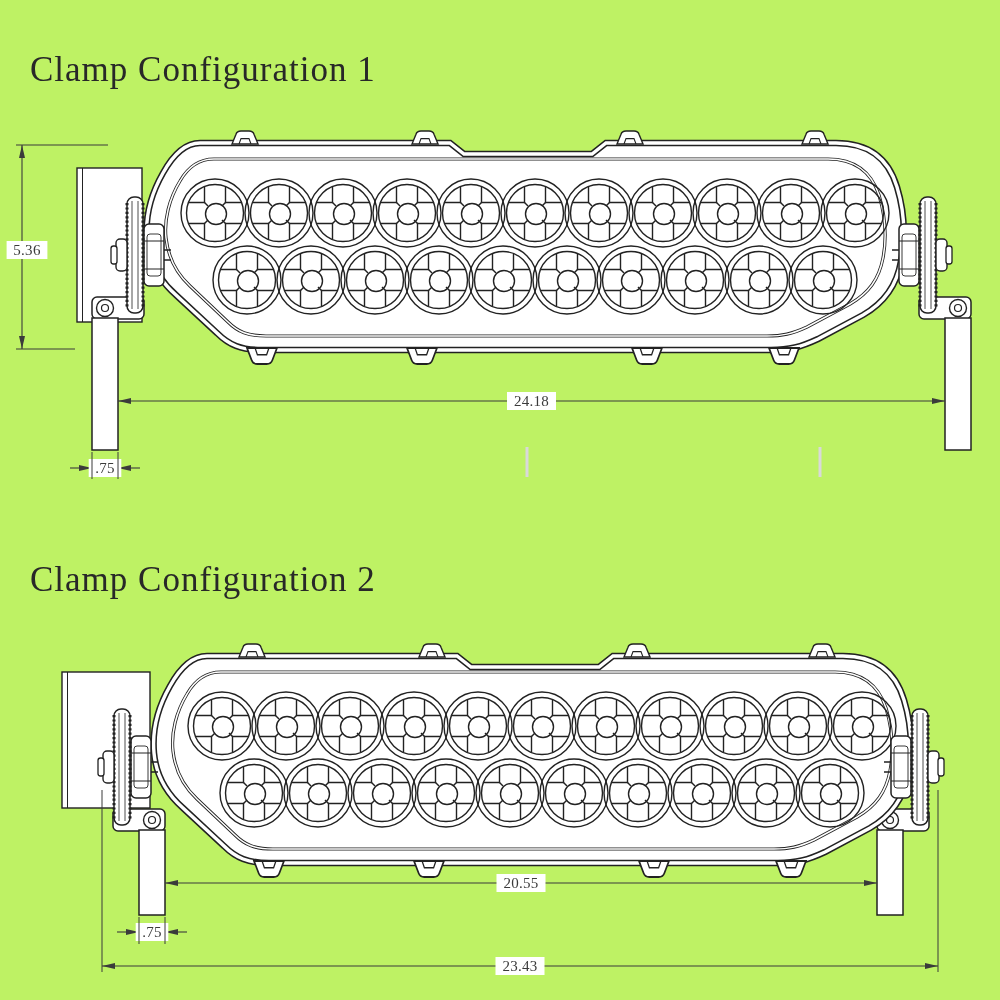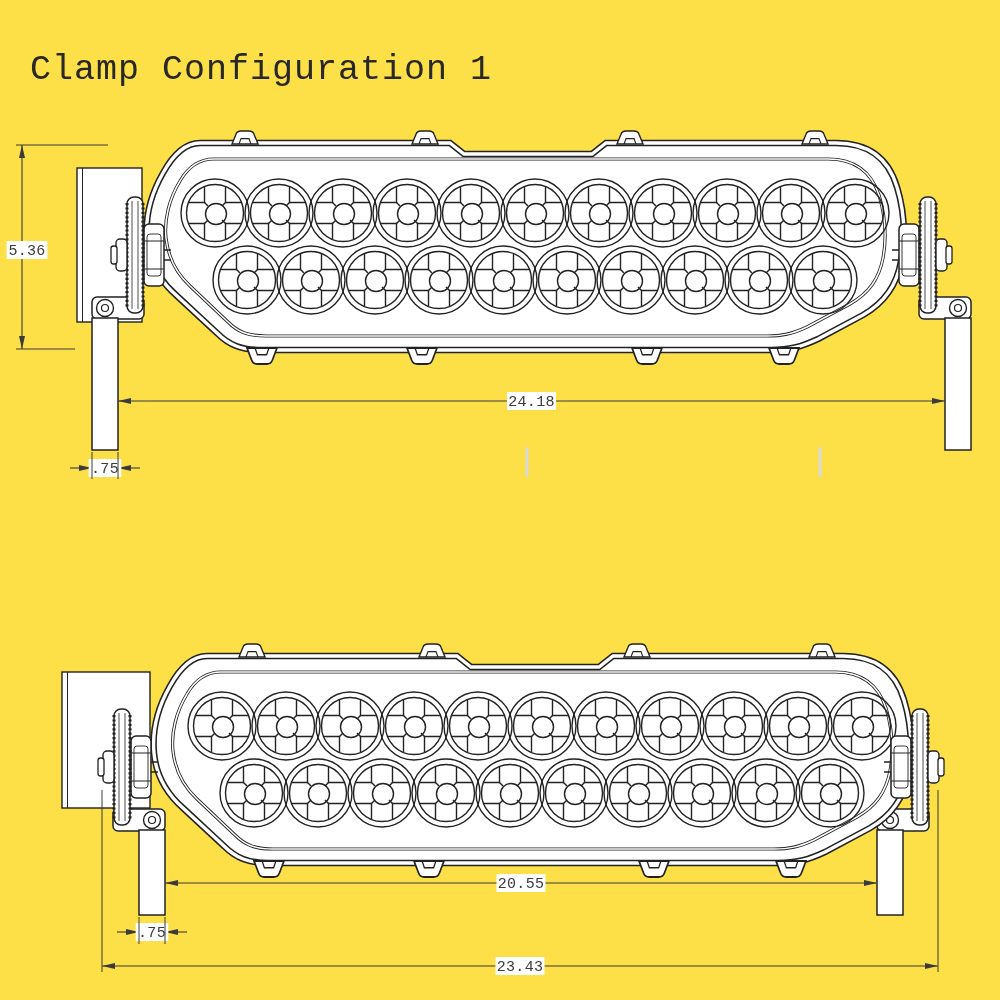--- a/index.html
+++ b/index.html
@@ -1,29 +1,30 @@
 <!DOCTYPE html>
 <html><head>
 <meta charset="utf-8">
 <style>
   html,body{margin:0;padding:0;background:#ffffff;}
-  .stage{position:relative;width:1000px;height:1000px;background:#fde047;overflow:hidden;
-         font-family:Liberation Mono, monospace;}
+  .stage{position:relative;width:1000px;height:1000px;background:#bef264;overflow:hidden;
+         font-family:Liberation Serif, serif;}
   .title{position:absolute;left:30px;font-size:35px;font-weight:400;letter-spacing:1px;
          color:#282828;white-space:nowrap;}
   #title-1{top:50px;}
   #title-2{top:560px;}
   #drawing{position:absolute;left:0;top:0;}
   .dim{font-size:15px;fill:#3b3b3b;letter-spacing:0.3px;}
 </style>
 </head>
 <body>
 
 <div class="stage">
   <div class="title" id="title-1">Clamp Configuration 1</div>
+  <div class="title" id="title-2">Clamp Configuration 2</div>
   <svg id="drawing" width="1000" height="1000" viewBox="0 0 1000 1000">
       <defs>
         <g id="led" stroke="#222222" fill="none" stroke-width="1.4">
           <circle r="34"></circle>
           <circle r="28.5"></circle>
           <circle cx="1" cy="1" r="10.5"></circle>
           <path d="M 10.5 -26 L 10.5 -10.5 L 26 -10.5" transform="rotate(0)"></path>
           <path d="M 10.5 -10.5 L 7 -7" transform="rotate(0)"></path>
           <path d="M 10.5 -26 L 10.5 -10.5 L 26 -10.5" transform="rotate(90)"></path>
           <path d="M 10.5 -10.5 L 7 -7" transform="rotate(90)"></path>

